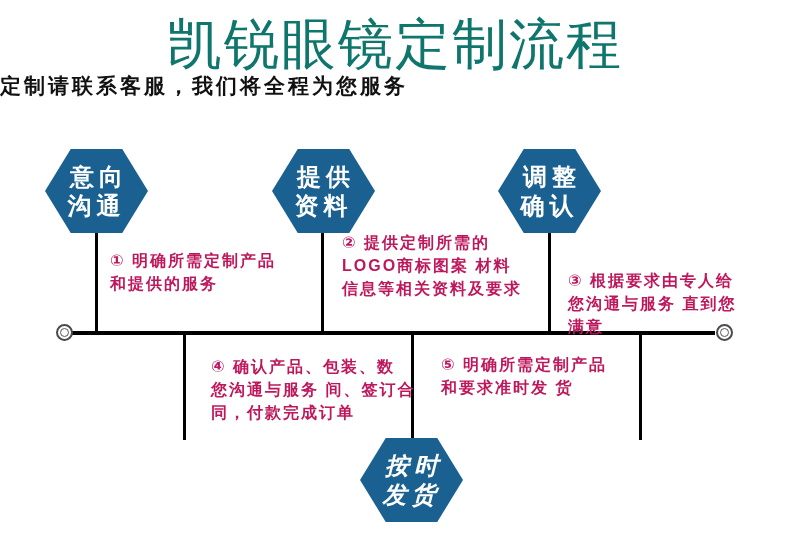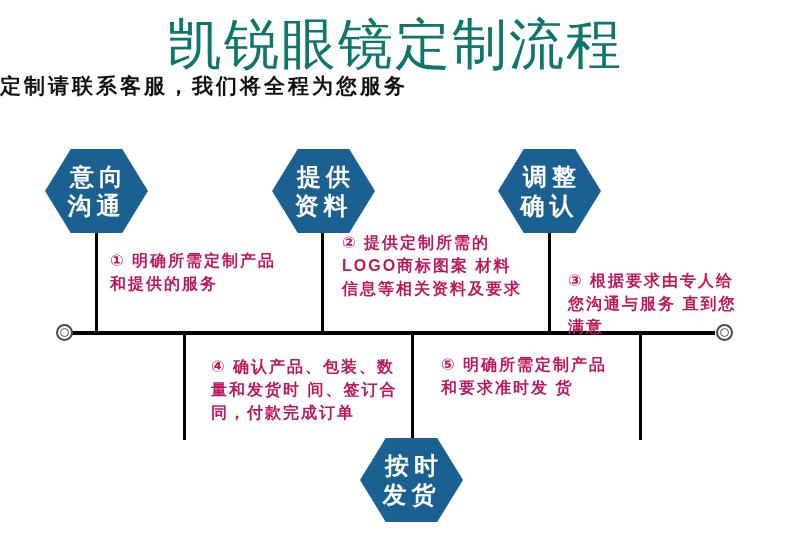--- a/index.html
+++ b/index.html
@@ -53,21 +53,21 @@
     letter-spacing: 5px;
     text-indent: 5px;
     line-height: 29px;
     text-align: center;
     white-space: pre-line;
   }
   .hex-t1 { left: 45px;  top: 149px; }
   .hex-t2 { left: 272px; top: 149px; }
   .hex-t3 { left: 498px; top: 149px; }
   .hex-b1 { left: 133px; top: 438px; }
-  .hex-b2 { left: 360px; top: 438px; }
+  .hex-b2 { left: 360px; top: 438px; font-style: italic; }
   .hex-b3 { left: 589px; top: 438px; }
   
   .vline {
     position: absolute;
     width: 3px;
     background: #000000;
   }
   .vl-t1 { left: 95px;  top: 231px; height: 102px; }
   .vl-t2 { left: 321px; top: 231px; height: 102px; }
   .vl-t3 { left: 548px; top: 231px; height: 102px; }
@@ -155,18 +155,18 @@
 
   <div class="note note-1">① 明确所需定制产品
 和提供的服务</div>
   <div class="note note-2">② 提供定制所需的
 LOGO商标图案 材料
 信息等相关资料及要求</div>
   <div class="note note-3">③ 根据要求由专人给
 您沟通与服务 直到您
 满意</div>
   <div class="note note-4">④ 确认产品、包装、数
-量和发货时 间、签订合
+您沟通与服务 间、签订合
 同，付款完成订单</div>
   <div class="note note-5">⑤ 明确所需定制产品
 和要求准时发 货</div>
 
 </div>
 
 </body></html>

